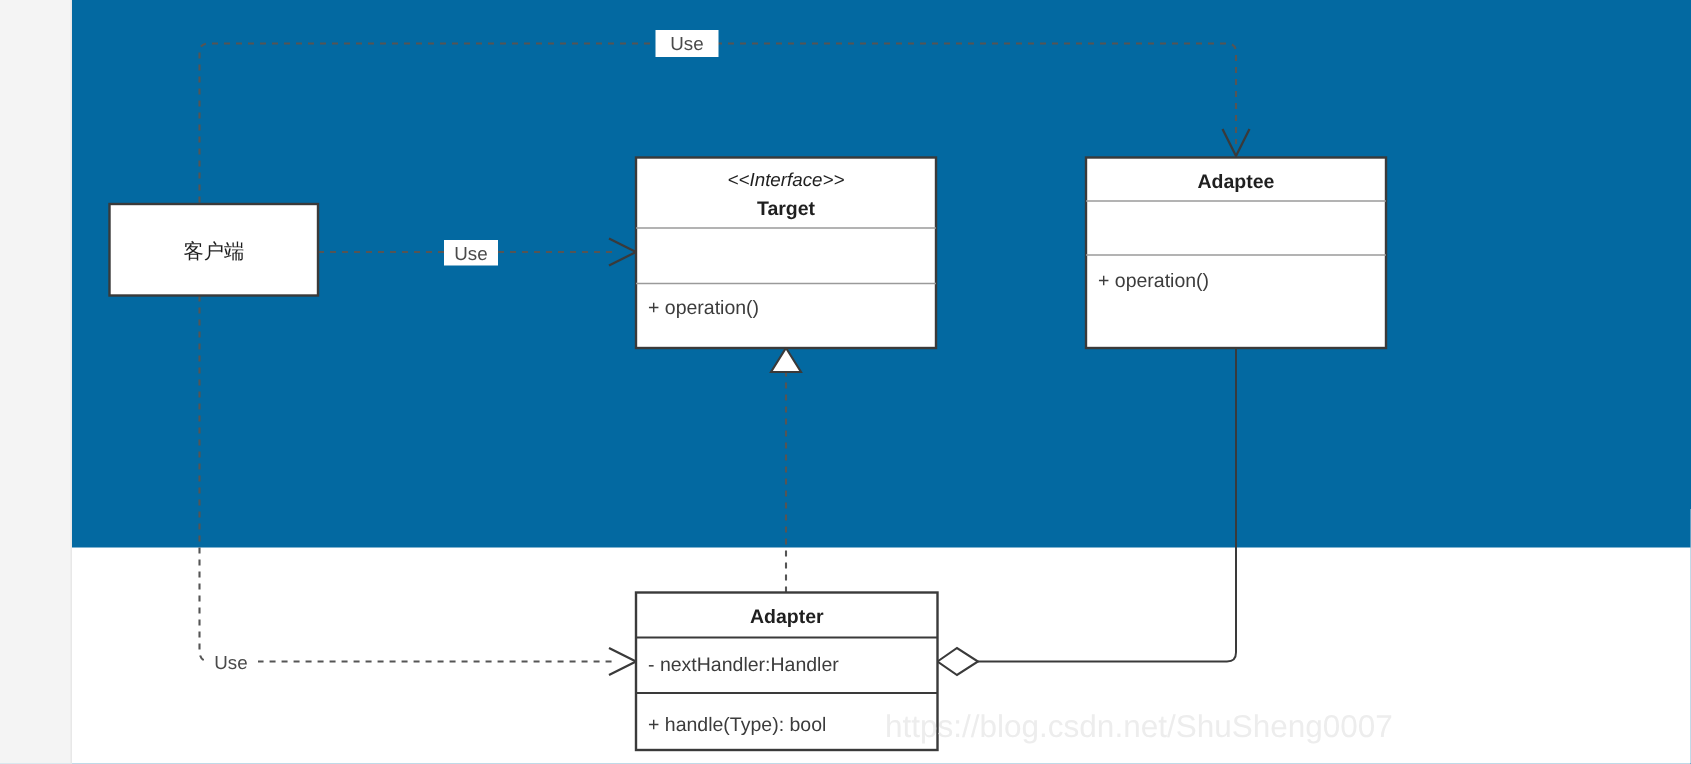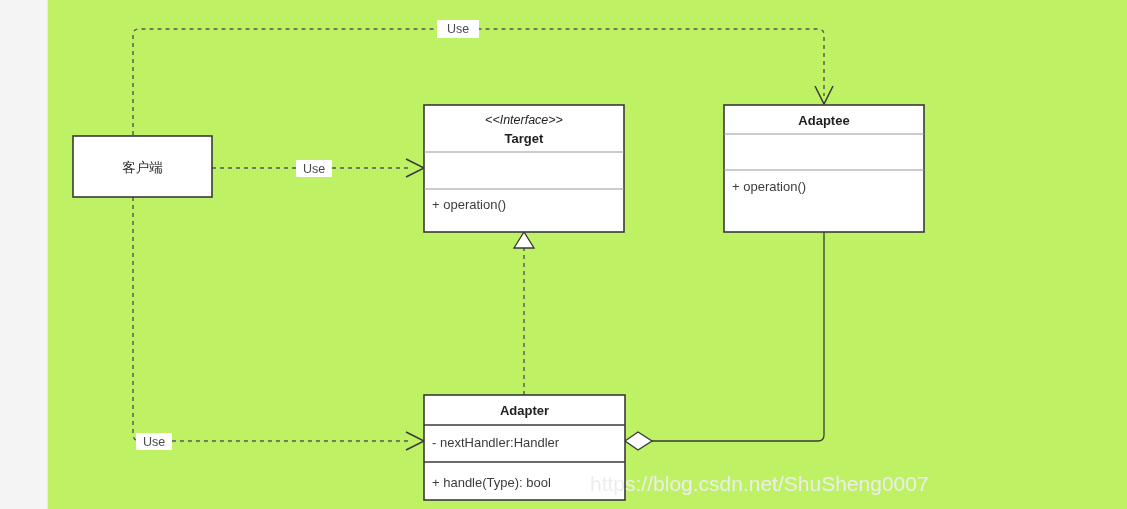--- a/index.html
+++ b/index.html
@@ -8,22 +8,22 @@
   }
   body {
     width: 1127px; height: 509px;
     font-family: "Liberation Sans", sans-serif;
     overflow: hidden;
     position: relative;
   }
   #canvas-root {
     position: absolute;
     left: 0; top: 0;
-    width: 1127px; height: 509px;
-    background: #bef264;
+    width: 1127px; height: 365px;
+    background: #0369a1;
   }
   .left-gutter {
     position: absolute;
     left: 0; top: 0;
     width: 48px; height: 509px;
     background: #f4f4f4;
     border-right: 1px solid #e8e8e8;
     box-sizing: border-box;
   }
   svg.diagram {

